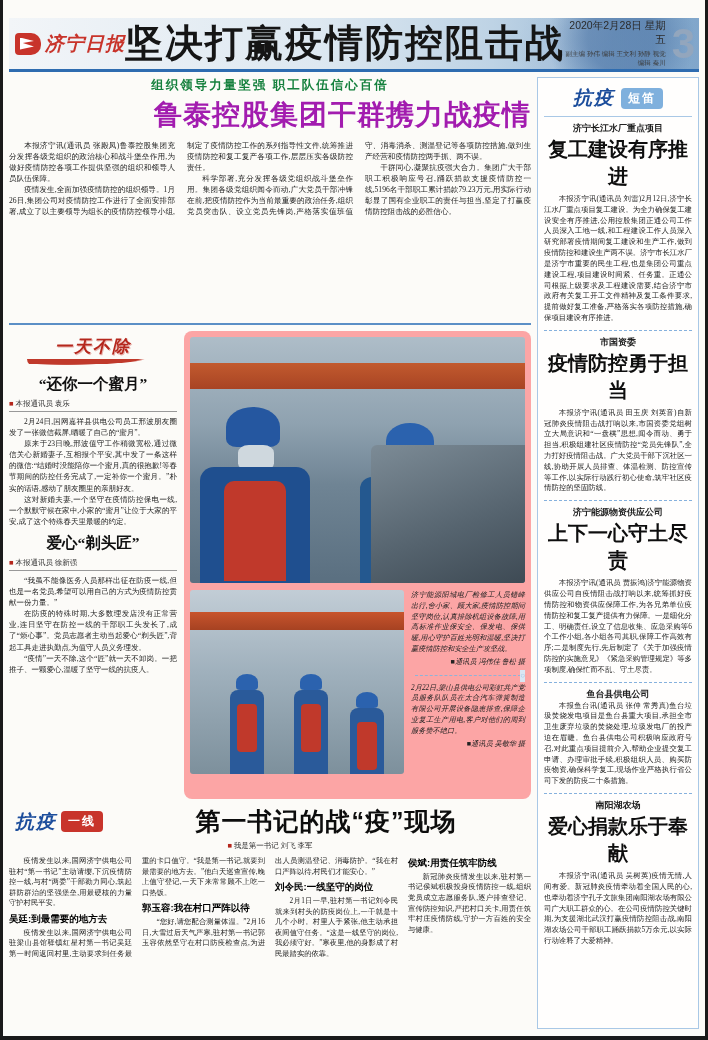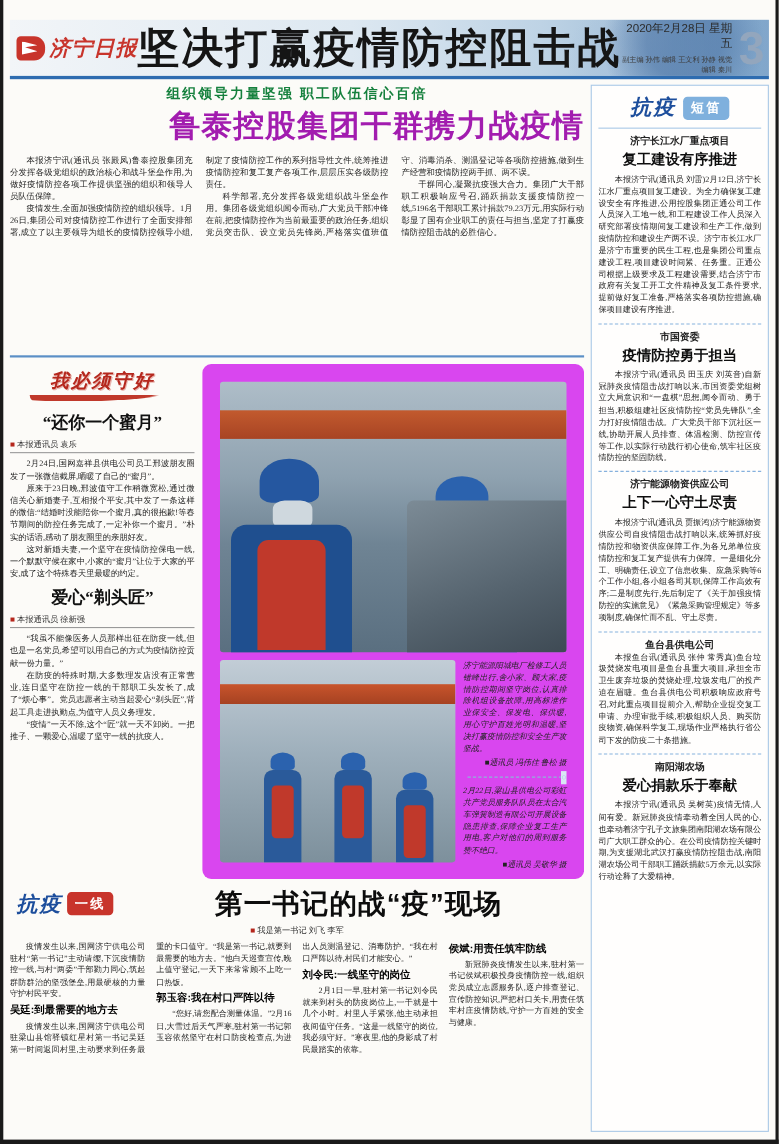--- a/index.html
+++ b/index.html
@@ -53,21 +53,21 @@
   .badge-newwind { text-align:center; margin:4px 0 8px; position:relative; }
   .badge-newwind .txt { color:#b5271d; font-weight:900; font-style:italic; font-size:17px; letter-spacing:2px;
     font-family:"Liberation Sans",sans-serif; text-shadow:1px 1px 0 #e8b4ae; }
   .badge-newwind .swoosh { height:7px; margin:1px 18px 0;
     background:radial-gradient(ellipse at 30% 0%, #c0392b 0 55%, transparent 60%); border-radius:0 0 12px 12px; }
   .story-headline { text-align:center; font-weight:bold; font-size:15.5px; color:#111; margin:6px 0 4px; }
   .byline { font-size:7.5px; color:#333; border-bottom:1px solid #999; padding-bottom:2px; margin-bottom:4px; }
   .byline .sq { color:#b5271d; }
   .story-body { font-size:7.5px; line-height:1.48; text-align:justify; color:#1c1c1c; }
   
-  .photo-panel { flex:1; background:#d946ef; border-radius:8px; padding:16px; overflow:hidden; }
+  .photo-panel { flex:1; background:#fca5a5; border-radius:8px; padding:6px; overflow:hidden; }
   .photo { border-radius:3px; position:relative; overflow:hidden; }
   .photo1 { height:246px;
     background:linear-gradient(180deg,#aebdc8 0%,#8fa2b0 35%,#6f8494 60%,#5a6f80 100%); }
   .ph-beam { position:absolute; left:0; right:0; top:26px; height:26px;
     background:linear-gradient(180deg,#c25a2e,#a84424); }
   .ph-worker { position:absolute; border-radius:4px; }
   .w1-helmet { left:36px; top:70px; width:54px; height:40px; background:#2557a0; border-radius:50% 50% 20% 20%; }
   .w1-mask { left:48px; top:108px; width:36px; height:26px; background:#cfd8de; border-radius:30%; }
   .w1-body { left:10px; top:130px; width:110px; height:120px; background:#1f4f8f; border-radius:14px 14px 0 0; }
   .w1-vest { left:34px; top:144px; width:62px; height:100px; background:#c0392b; border-radius:10px 10px 0 0; }
@@ -107,21 +107,21 @@
     color:#1c1c1c; height:148px; overflow:hidden; }
   .bottom-body p { text-indent:2em; }
   .subhead { font-weight:bold; font-size:9.5px; margin:3px 0 2px; color:#000; break-after:avoid;
     font-family:"Liberation Sans",sans-serif; text-indent:0; }
   
   .rail-badge { display:flex; align-items:center; justify-content:center; gap:6px; padding:4px 0 5px;
     border-bottom:1px solid #a9c8e6; }
   .rail-story { padding:5px 0 6px; border-bottom:1px dashed #86b1dd; }
   .rail-story:last-child { border-bottom:none; }
   .rail-kicker { text-align:center; font-size:9px; color:#222; font-family:"Liberation Sans",sans-serif;font-weight:bold; }
-  .rail-headline { text-align:center; font-size:13px; font-weight:bold; color:#0e0e0e; margin:1px 0 4px; }
+  .rail-headline { text-align:center; font-size:20px; font-weight:bold; color:#0e0e0e; margin:1px 0 4px; }
   .rail-body { font-size:7.4px; line-height:1.46; text-align:justify; color:#1c1c1c; text-indent:2em; overflow:hidden; }
   .h160{max-height:158px;} .h150{max-height:148px;} .h158{max-height:156px;} .h138{max-height:138px;} .h118{max-height:118px;}
 </style>
 </head>
 <body>
 
 <div class="page">
 
   <div class="masthead">
     <div class="mast-photo"></div>
@@ -153,21 +153,21 @@
           <p>干群同心,凝聚抗疫强大合力。集团广大干部职工积极响应号召,踊跃捐款支援疫情防控一线,5196名干部职工累计捐款79.23万元,用实际行动彰显了国有企业职工的责任与担当,坚定了打赢疫情防控阻击战的必胜信心。</p>
         </div>
       </div>
 
       <div class="hr-blue"></div>
 
       <div class="mid">
 
         <div class="mini-col">
           <div class="badge-newwind">
-            <div class="txt">我必须守好</div>
+            <div class="txt">一天不除</div>
             <div class="swoosh"></div>
           </div>
 
           <div>
             <div class="story-headline">“还你一个蜜月”</div>
             <div class="byline"><span class="sq">■</span> <span>本报通讯员 袁乐</span></div>
             <div class="story-body">
               <p>2月24日,国网嘉祥县供电公司员工邢波朋友圈发了一张微信截屏,晒暖了自己的“蜜月”。</p>
               <p>原来于23日晚,邢波值守工作稍微宽松,通过微信关心新婚妻子,互相报个平安,其中发了一条这样的微信:“结婚时没能陪你一个蜜月,真的很抱歉!等春节期间的防控任务完成了,一定补你一个蜜月。”朴实的话语,感动了朋友圈里的亲朋好友。</p>
               <p>这对新婚夫妻,一个坚守在疫情防控保电一线,一个默默守候在家中,小家的“蜜月”让位于大家的平安,成了这个特殊春天里最暖的约定。</p>

